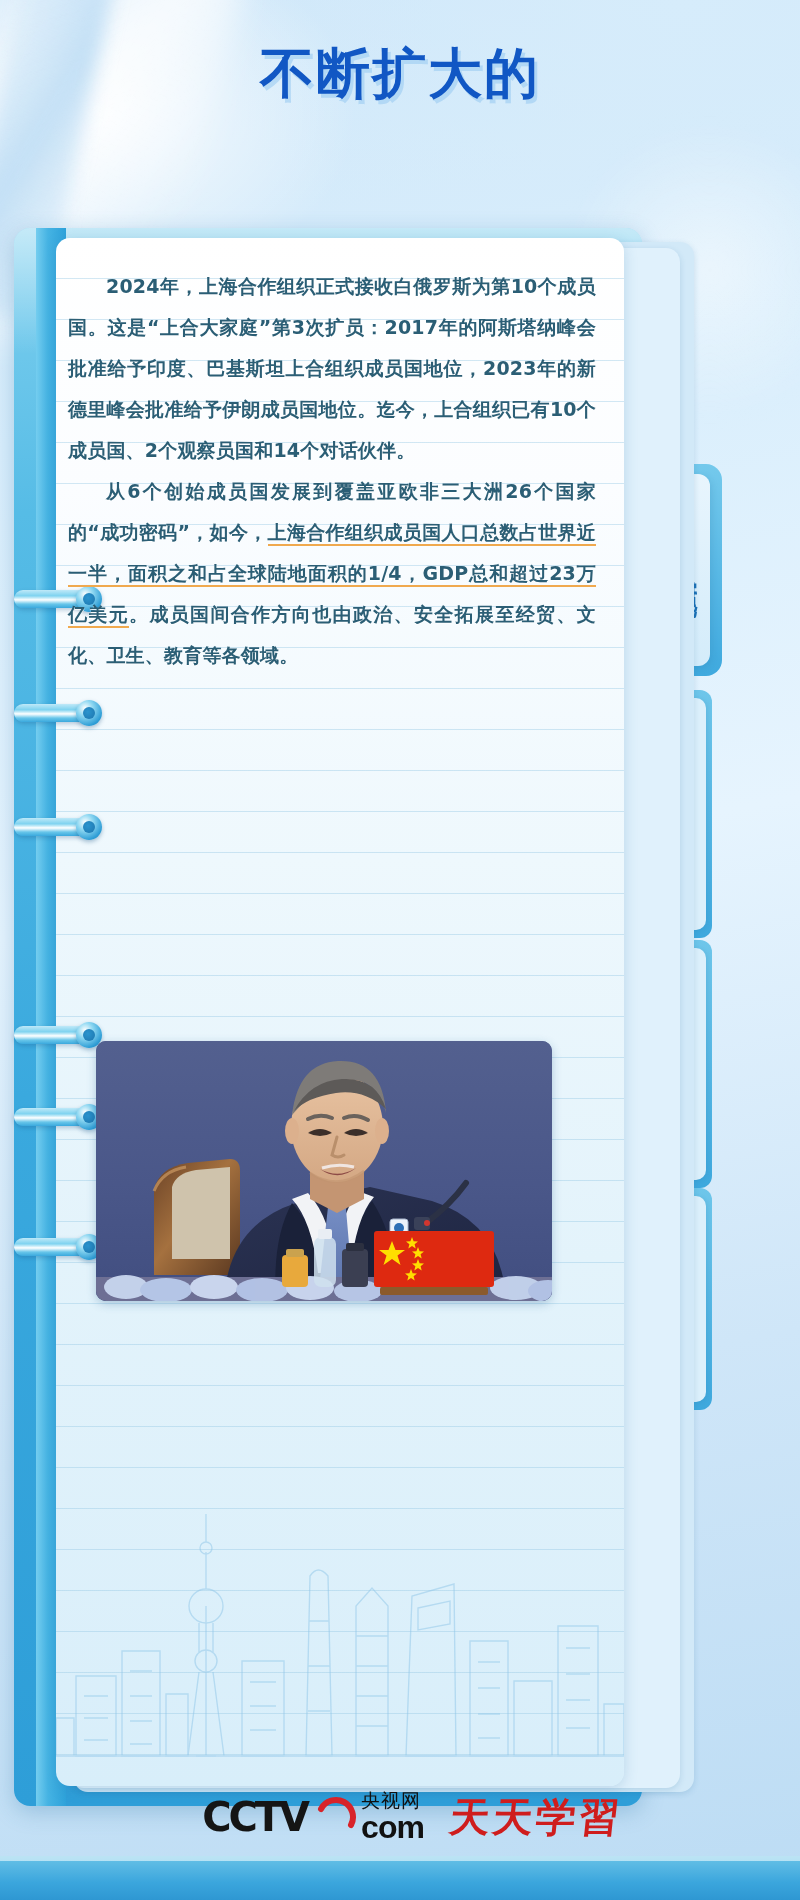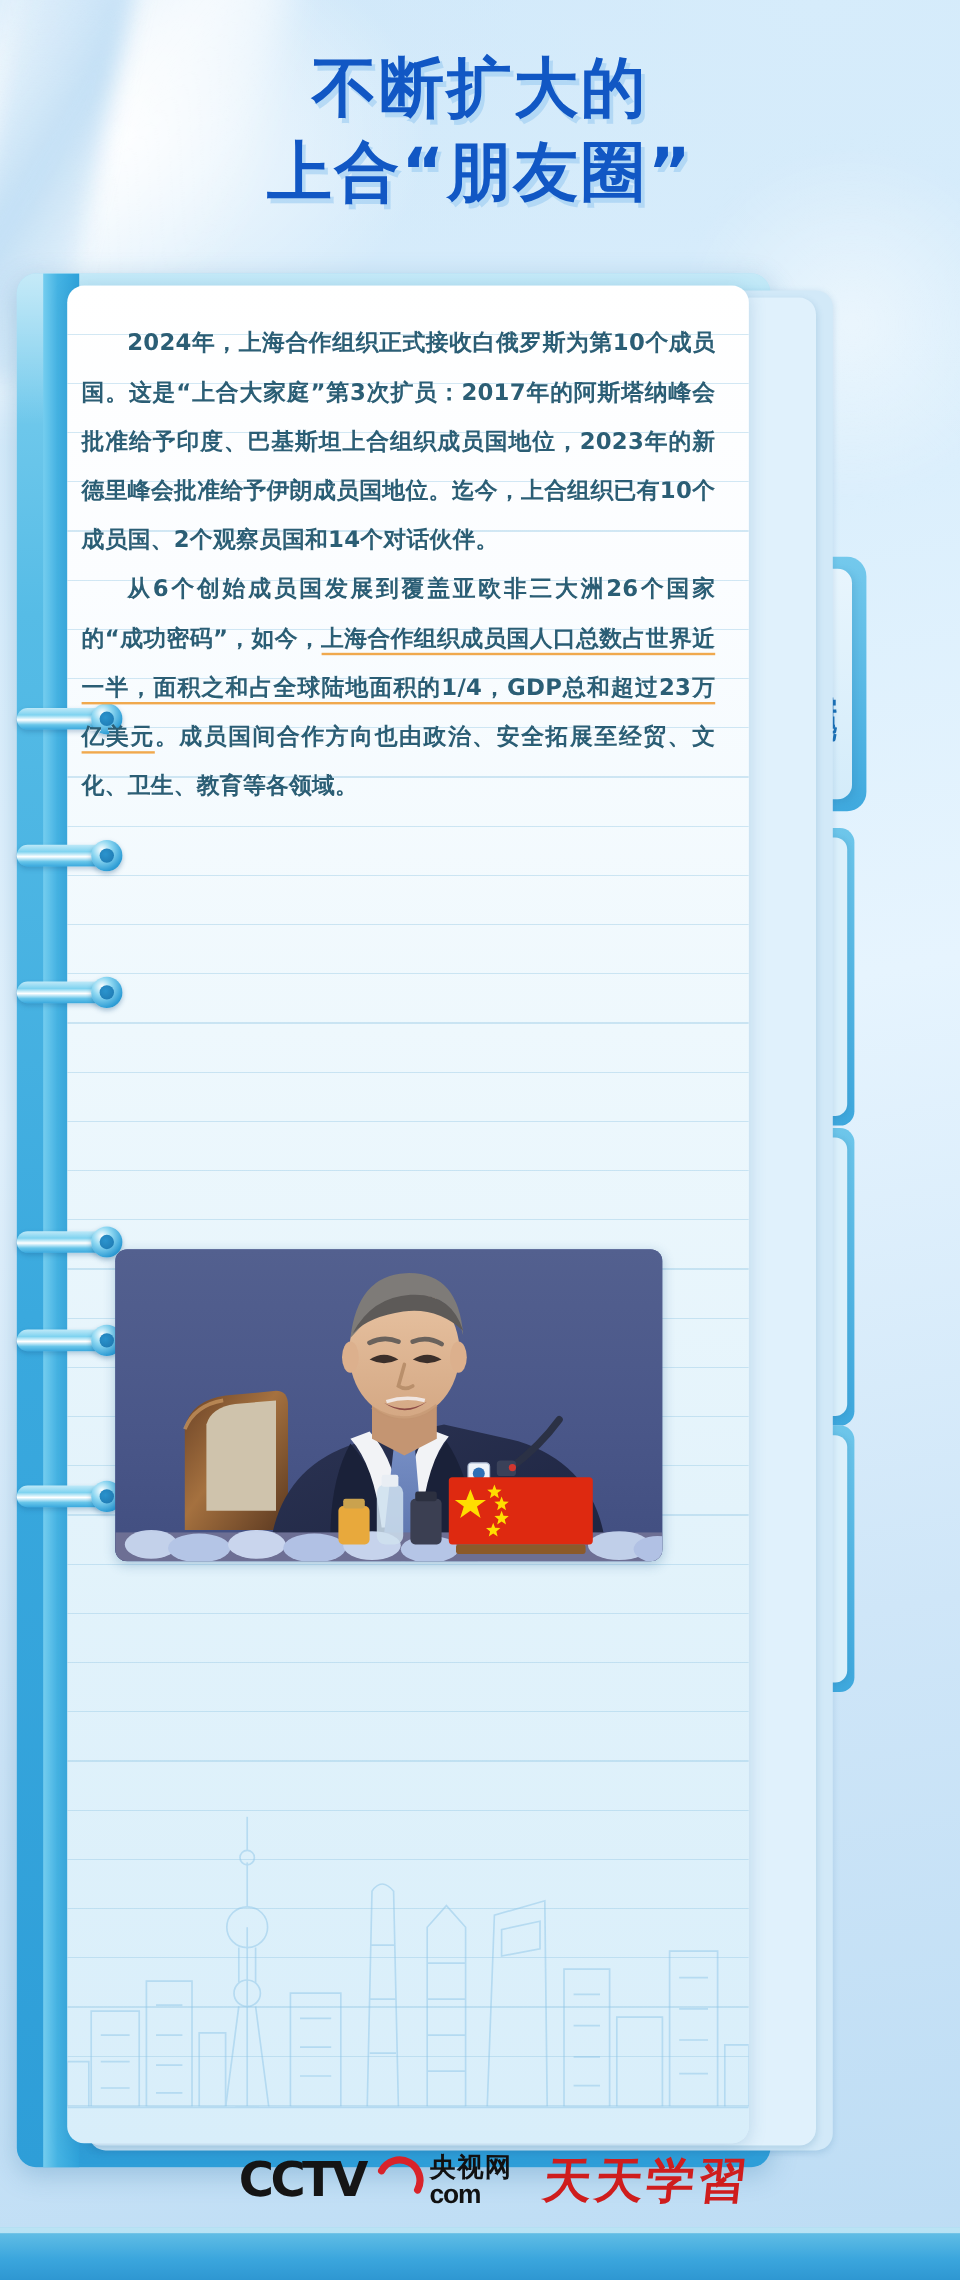--- a/index.html
+++ b/index.html
@@ -150,43 +150,42 @@
   .photo-frame svg{display:block;}
 
   
   .footer{position:absolute;left:12px;top:1778px;width:800px;height:78px;
           display:flex;align-items:center;justify-content:center;gap:26px;}
   .cctv{display:flex;align-items:center;gap:4px;}
   .cctv-text{font-family:"DejaVu Sans","Liberation Sans",sans-serif;
     font-size:40px;font-weight:700;color:#151515;letter-spacing:-3px;line-height:1;}
   .cctv-arc{position:relative;width:46px;height:44px;}
   .cctv-right{display:flex;flex-direction:column;line-height:1;}
-  .cctv-cn{font-size:22px;font-weight:700;color:#111;letter-spacing:1px;}
-  .cctv-com{font-size:22px;font-weight:700;color:#111;letter-spacing:-1px;margin-top:1px;}
+  .cctv-cn{font-size:19px;font-weight:400;color:#111;letter-spacing:1px;}
+  .cctv-com{font-size:32px;font-weight:700;color:#111;letter-spacing:-1px;margin-top:1px;}
   .ttxx{font-family:"DejaVu Serif","Liberation Serif",serif;
     font-size:40px;font-weight:700;color:#cf1d1d;letter-spacing:3px;
     transform:skewX(-6deg);}
   
   .bottom-strip{position:absolute;left:0;bottom:0;width:800px;height:44px;
     background:linear-gradient(180deg,#69c2e7 0%, #3ba6dd 60%, #2e97d2 100%);}
   .bottom-strip:before{content:"";position:absolute;left:0;top:0;width:800px;height:5px;
     background:rgba(255,255,255,.55);}
 </style>
 </head>
 <body>
 
 <div class="page">
 
   <div class="streak a"></div>
   <div class="streak b"></div>
   <div class="streak c"></div>
 
   <div class="title-wrap">
     <div class="title-line l1">不断扩大的</div>
-    <div class="title-line l2">上合“朋友圈”</div>
   </div>
 
   <div class="notebook">
 
     <div class="edge-plate ep1"></div>
     <div class="edge-plate ep2"></div>
     <div class="edge-plate ep3"></div>
     <div class="edge e1"></div>
     <div class="edge e2"></div>
     <div class="edge e3"></div>

